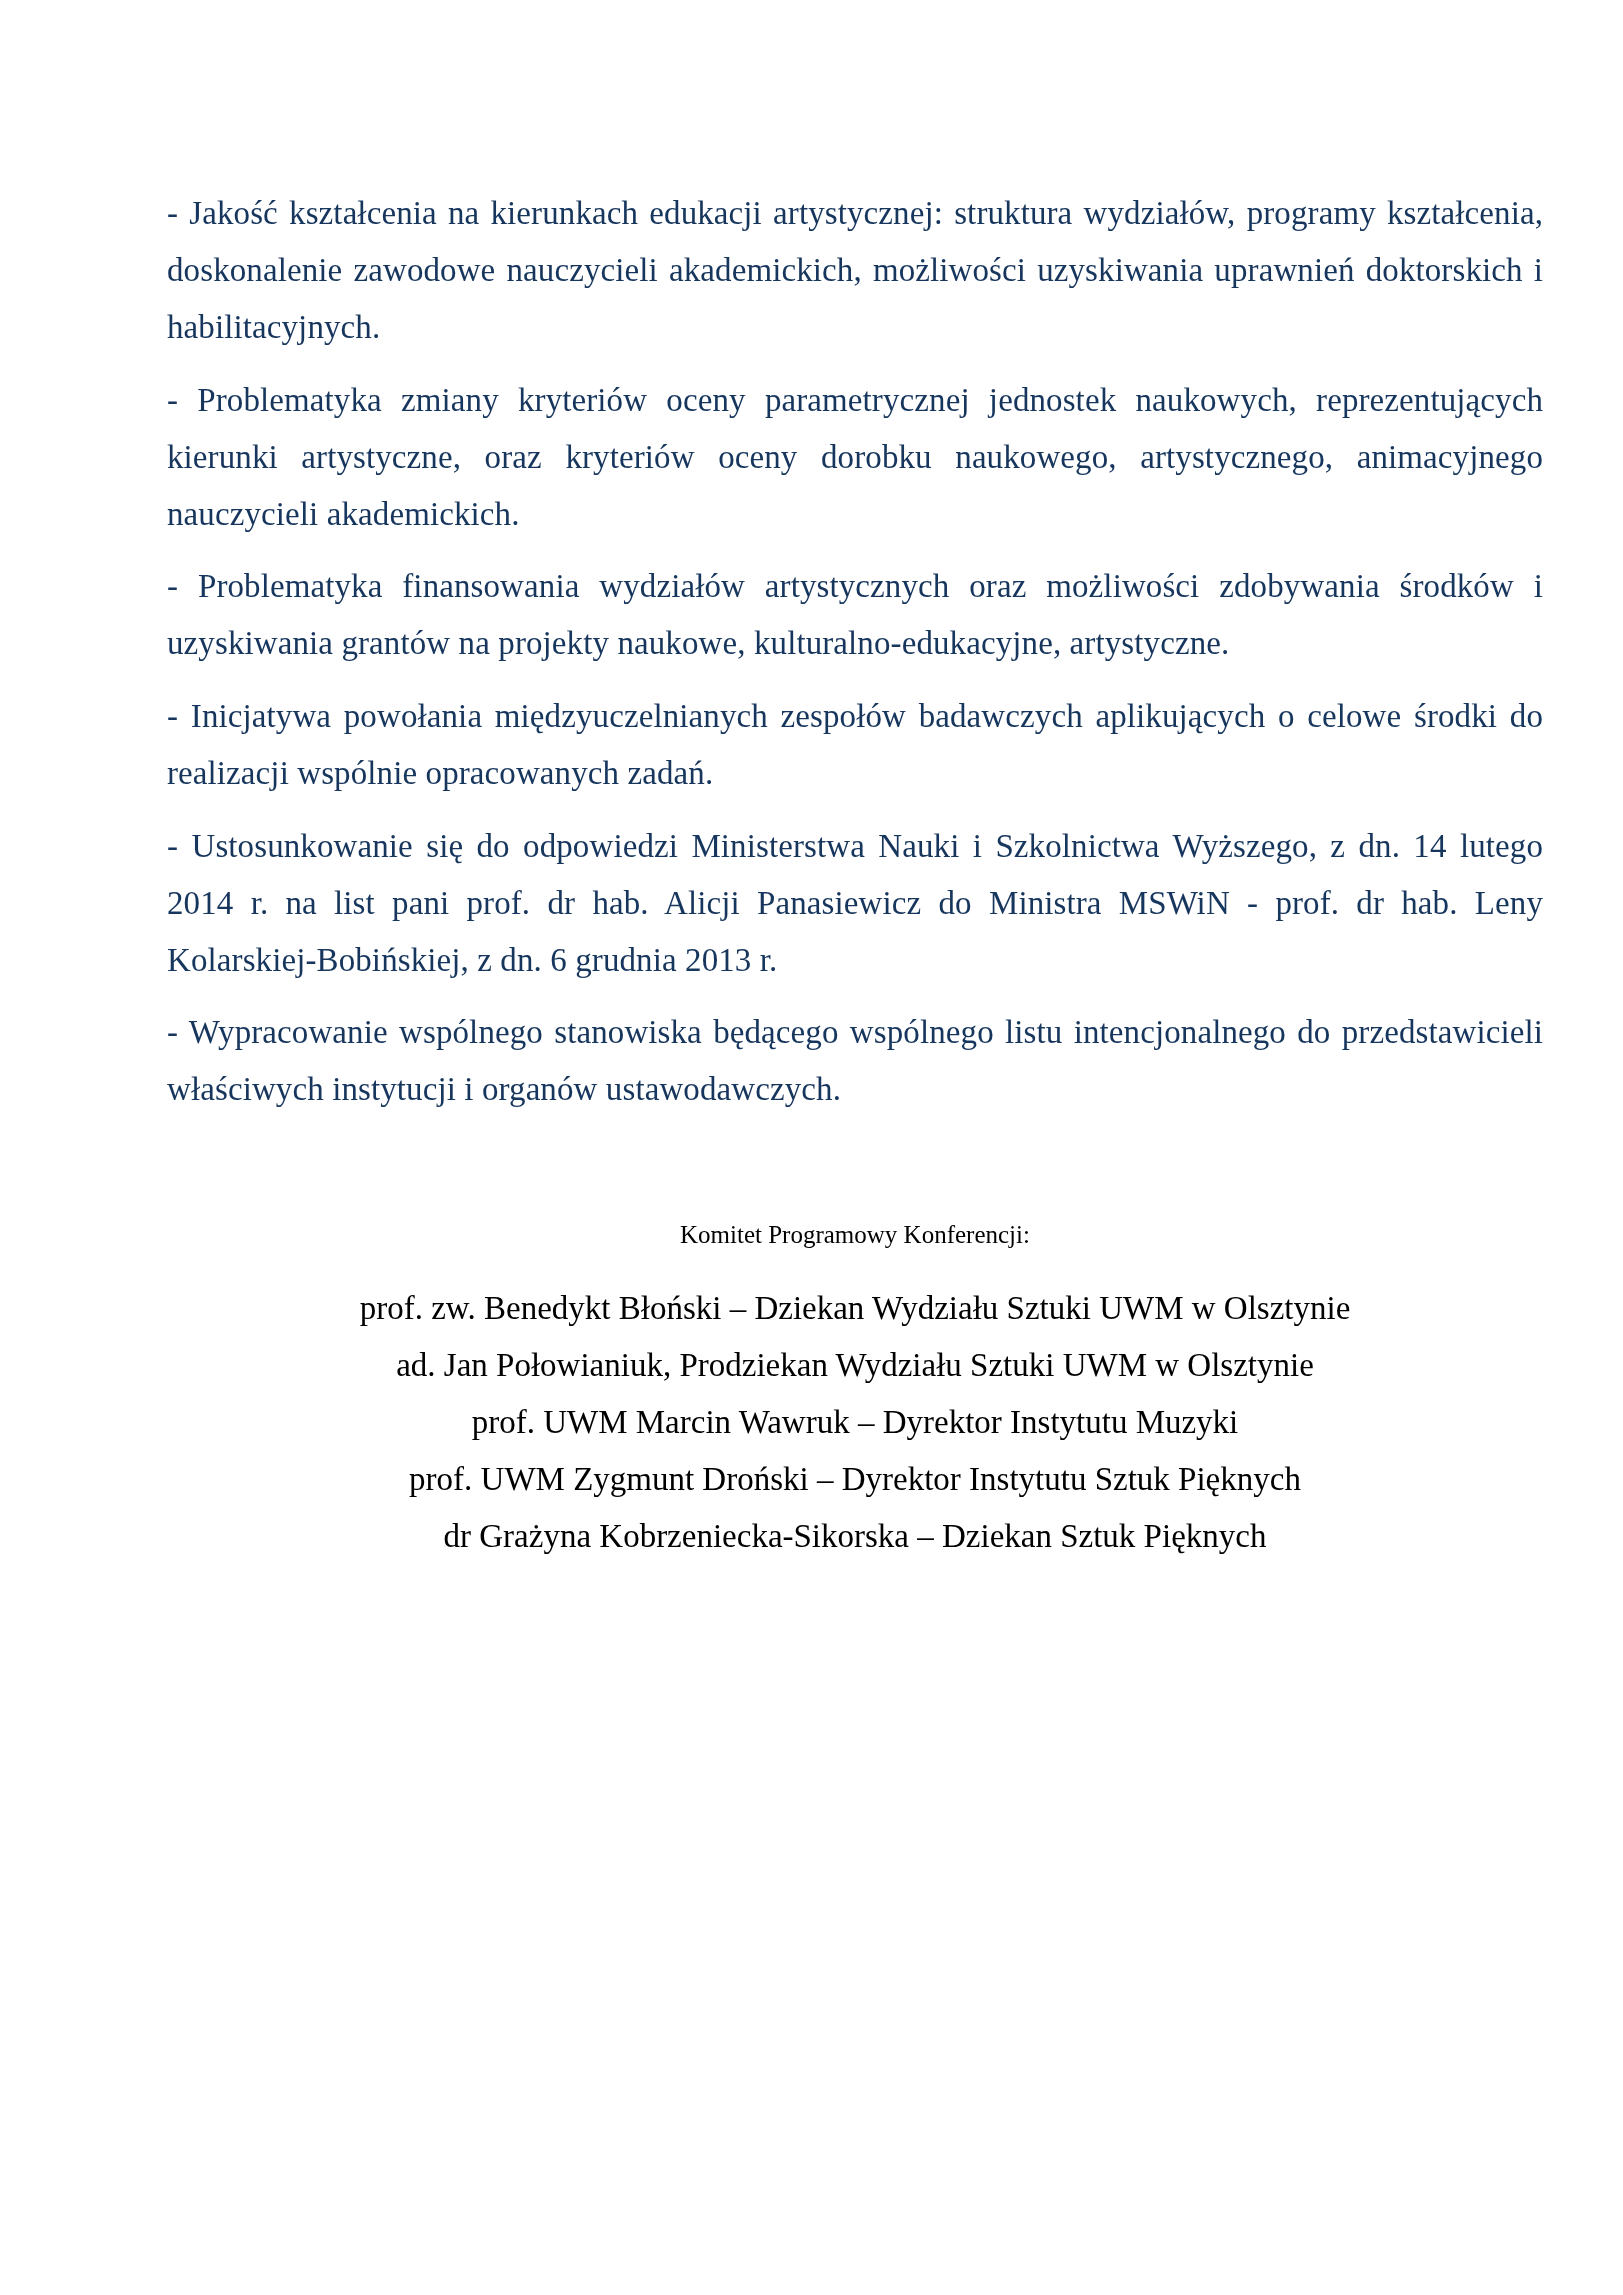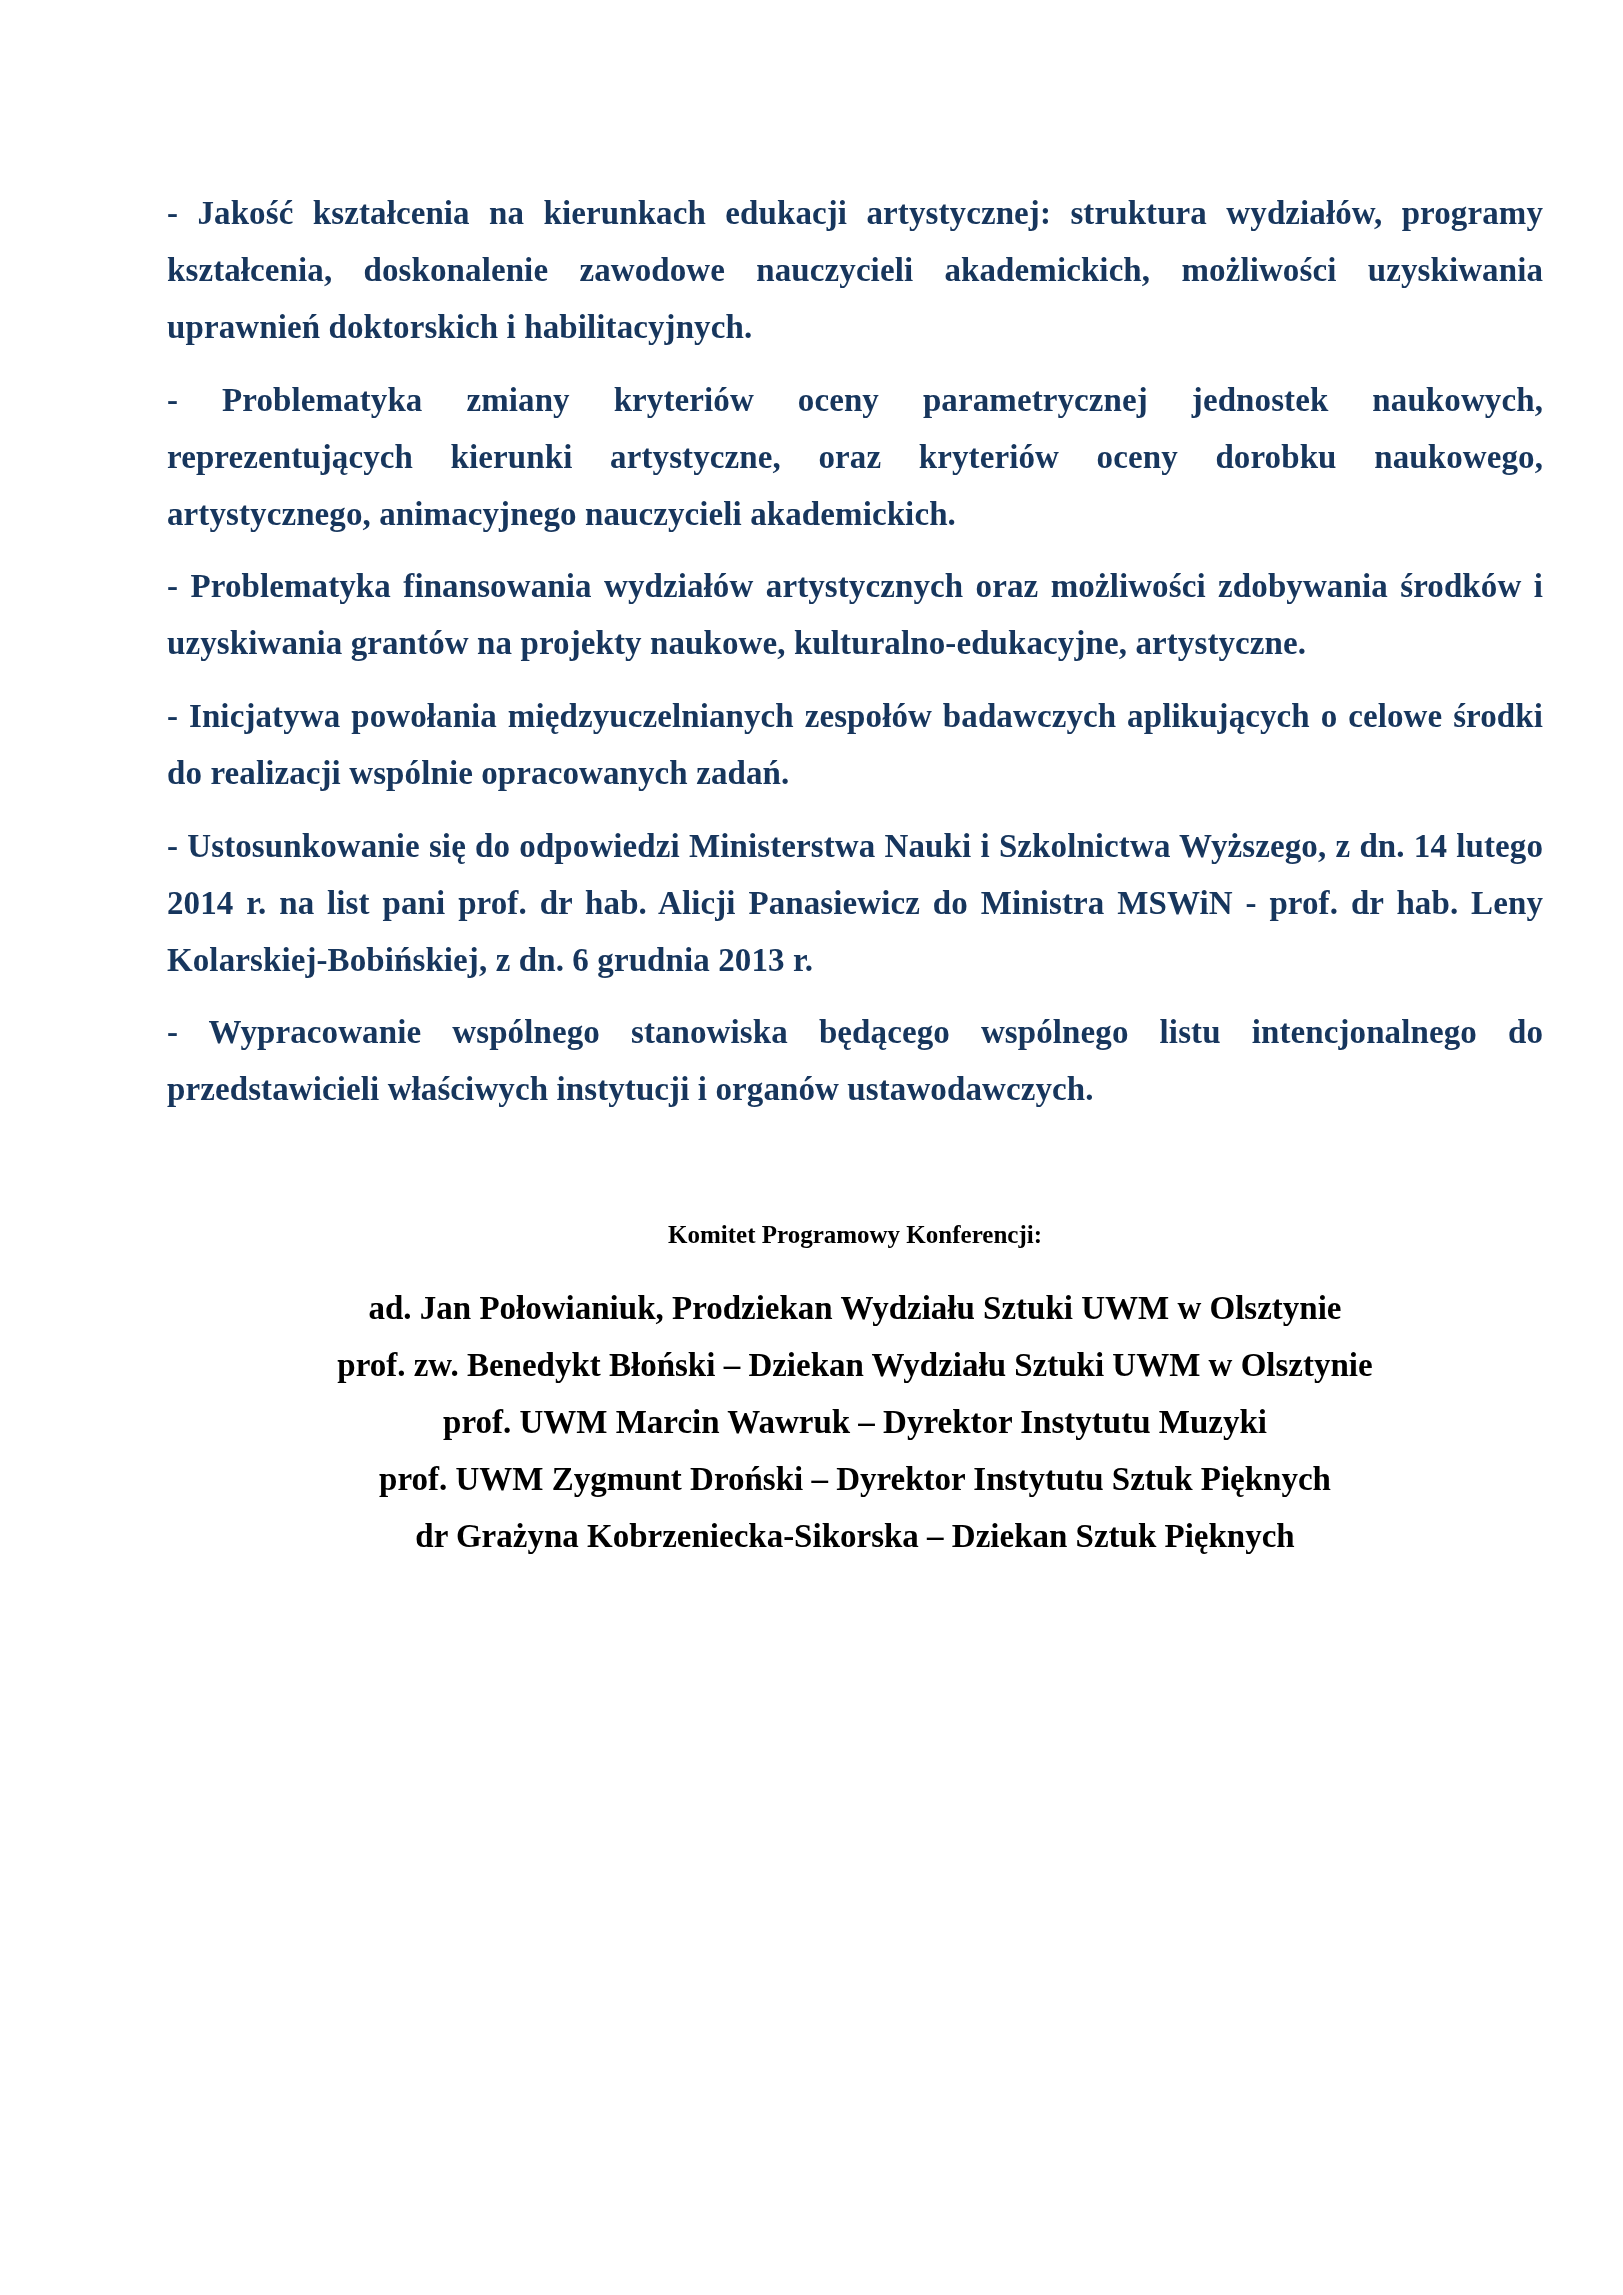--- a/index.html
+++ b/index.html
@@ -7,21 +7,21 @@
     padding: 0;
     background: #ffffff;
   }
   .page {
     position: relative;
     width: 1623px;
     height: 2295px;
     background: #ffffff;
     overflow: hidden;
     font-family: "Liberation Serif", "DejaVu Serif", serif;
-    font-weight: bold;
+    font-weight: normal;
     box-sizing: border-box;
     padding: 185px 80px 0 167px;
   }
   .bullet-para {
     margin: 0 0 15.7px 0;
     font-size: 33px;
     line-height: 57px;
     color: #17365d;
     text-align: justify;
     letter-spacing: 0.1px;
@@ -49,21 +49,21 @@
   <p class="bullet-para">- Jakość kształcenia na kierunkach edukacji artystycznej: struktura wydziałów, programy kształcenia, doskonalenie zawodowe nauczycieli akademickich, możliwości uzyskiwania uprawnień doktorskich i habilitacyjnych.</p>
   <p class="bullet-para">- Problematyka zmiany kryteriów oceny parametrycznej jednostek naukowych, reprezentujących kierunki artystyczne, oraz kryteriów oceny dorobku naukowego, artystycznego, animacyjnego nauczycieli akademickich.</p>
   <p class="bullet-para">- Problematyka finansowania wydziałów artystycznych oraz możliwości zdobywania środków i uzyskiwania grantów na projekty naukowe, kulturalno-edukacyjne, artystyczne.</p>
   <p class="bullet-para">- Inicjatywa powołania międzyuczelnianych zespołów badawczych aplikujących o celowe środki do realizacji wspólnie opracowanych zadań.</p>
   <p class="bullet-para">- Ustosunkowanie się do odpowiedzi Ministerstwa Nauki i Szkolnictwa Wyższego, z dn. 14 lutego 2014 r. na list pani prof. dr hab. Alicji Panasiewicz do Ministra MSWiN - prof. dr hab. Leny Kolarskiej-Bobińskiej, z dn. 6 grudnia 2013 r.</p>
   <p class="bullet-para">- Wypracowanie wspólnego stanowiska będącego wspólnego listu intencjonalnego do przedstawicieli właściwych instytucji i organów ustawodawczych.</p>
 
   <p class="committee-heading">Komitet Programowy Konferencji:</p>
 
   <div>
+    <p class="committee-member">prof. zw. Benedykt Błoński – Dziekan Wydziału Sztuki UWM w Olsztynie</p>
     <p class="committee-member">ad. Jan Połowianiuk, Prodziekan Wydziału Sztuki UWM w Olsztynie</p>
-    <p class="committee-member">prof. zw. Benedykt Błoński – Dziekan Wydziału Sztuki UWM w Olsztynie</p>
     <p class="committee-member">prof. UWM Marcin Wawruk – Dyrektor Instytutu Muzyki</p>
     <p class="committee-member">prof. UWM Zygmunt Droński – Dyrektor Instytutu Sztuk Pięknych</p>
     <p class="committee-member">dr Grażyna Kobrzeniecka-Sikorska – Dziekan Sztuk Pięknych</p>
   </div>
 
 </div>
 
 
 </body></html>

